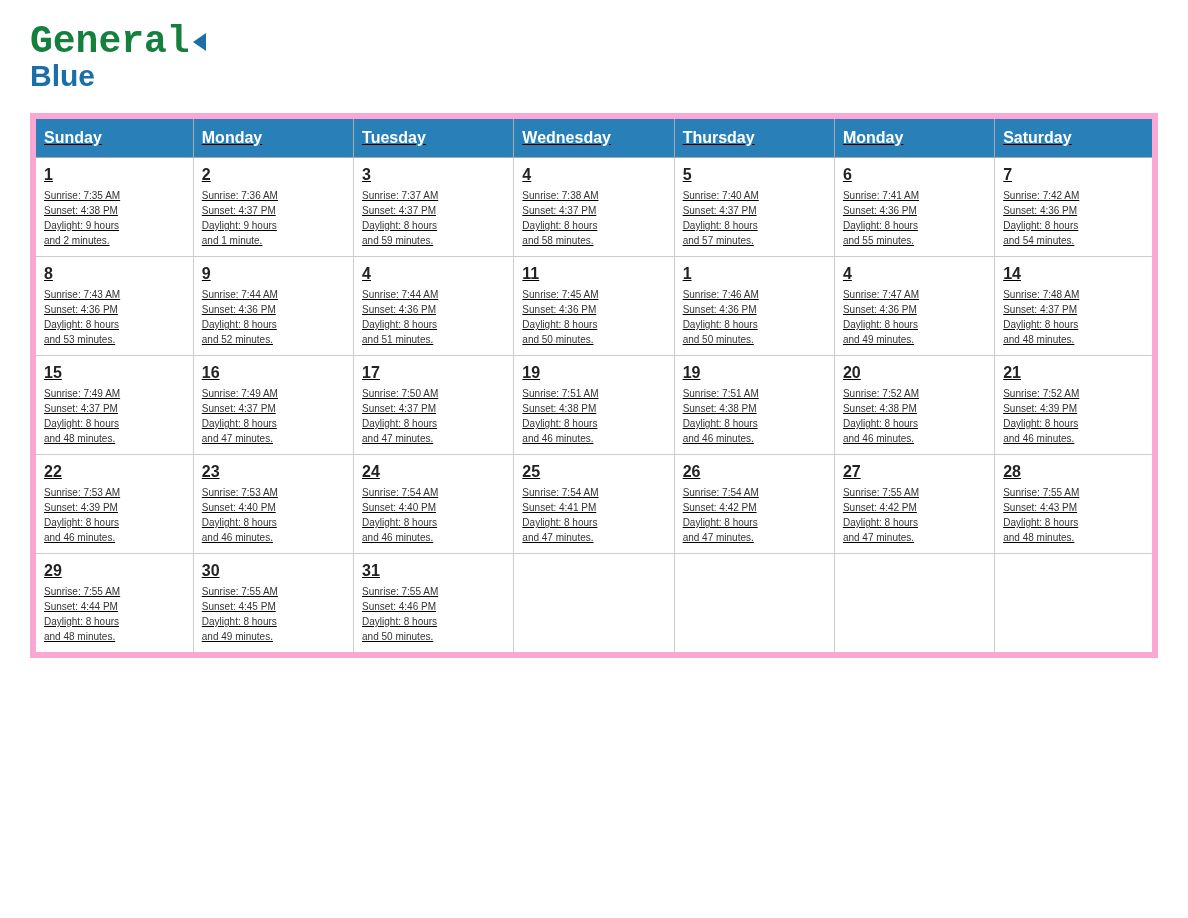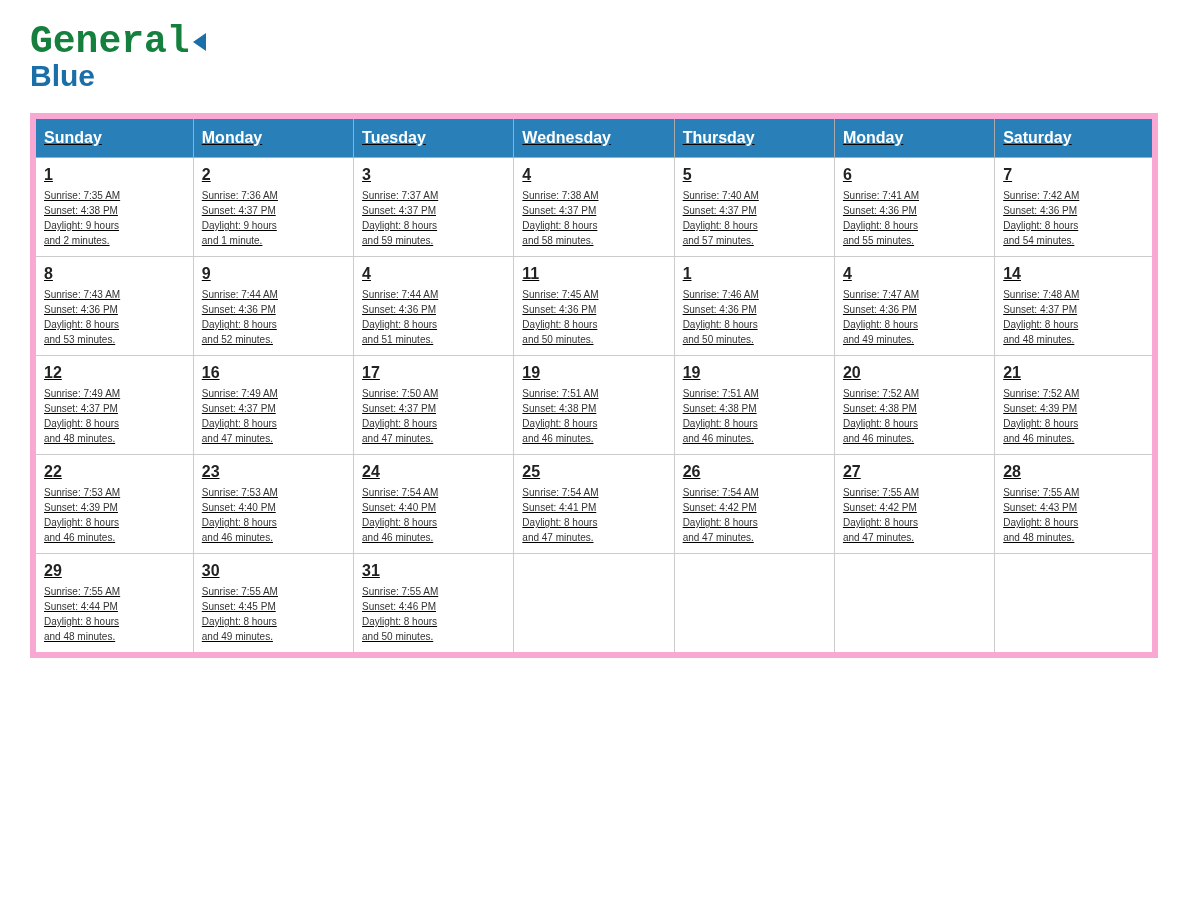--- a/index.html
+++ b/index.html
@@ -184,21 +184,21 @@
           <span class="day-number">4</span>
           <div class="day-info">Sunrise: 7:47 AM<br>Sunset: 4:36 PM<br>Daylight: 8 hours<br>and 49 minutes.</div>
         </td>
         <td>
           <span class="day-number">14</span>
           <div class="day-info">Sunrise: 7:48 AM<br>Sunset: 4:37 PM<br>Daylight: 8 hours<br>and 48 minutes.</div>
         </td>
       </tr>
       <tr>
         <td>
-          <span class="day-number">12</span>
+          <span class="day-number">15</span>
           <div class="day-info">Sunrise: 7:49 AM<br>Sunset: 4:37 PM<br>Daylight: 8 hours<br>and 48 minutes.</div>
         </td>
         <td>
           <span class="day-number">16</span>
           <div class="day-info">Sunrise: 7:49 AM<br>Sunset: 4:37 PM<br>Daylight: 8 hours<br>and 47 minutes.</div>
         </td>
         <td>
           <span class="day-number">17</span>
           <div class="day-info">Sunrise: 7:50 AM<br>Sunset: 4:37 PM<br>Daylight: 8 hours<br>and 47 minutes.</div>
         </td>

